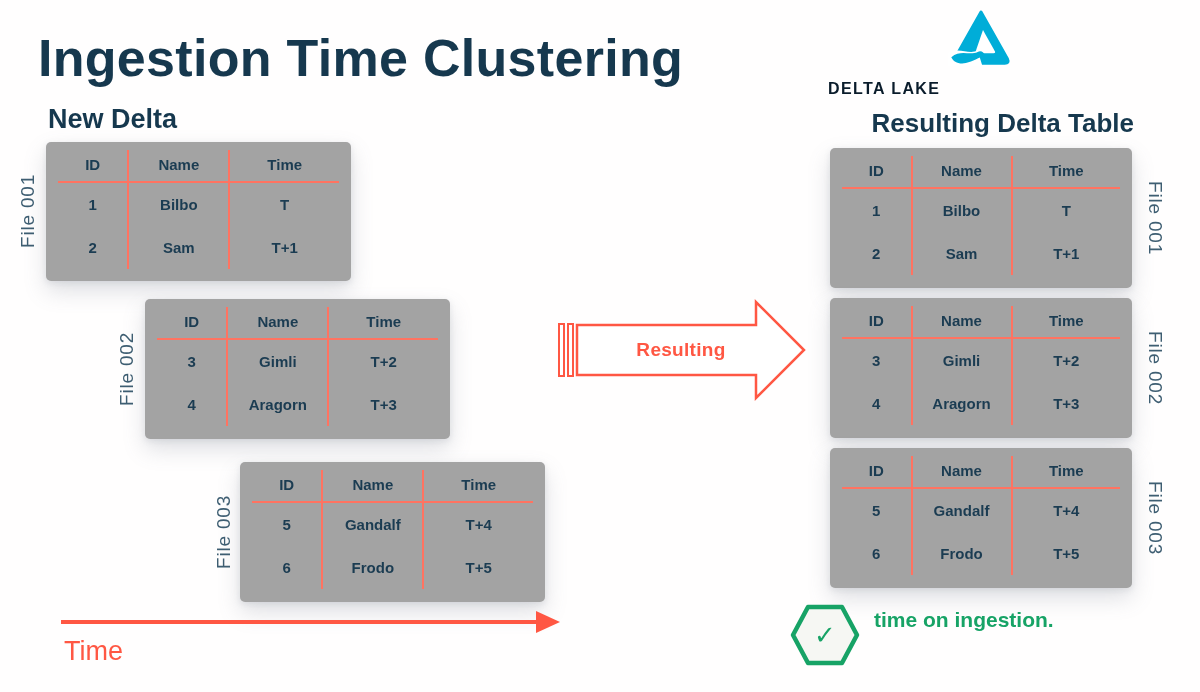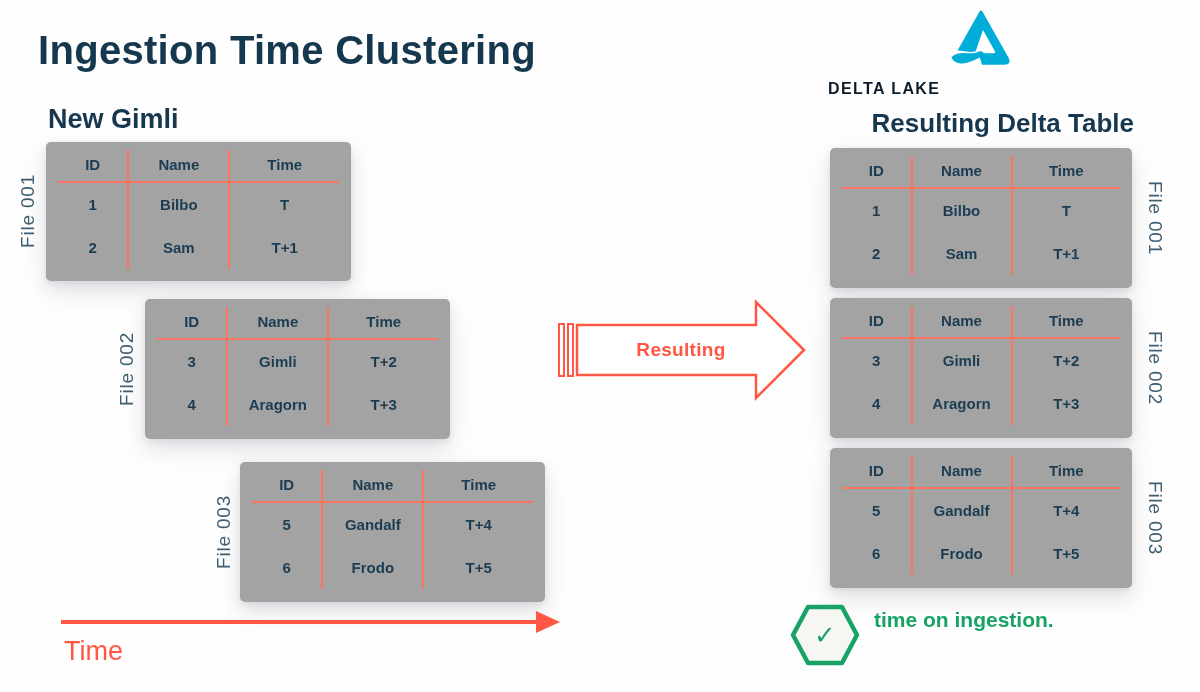--- a/index.html
+++ b/index.html
@@ -1,19 +1,19 @@
 <!DOCTYPE html>
 <html><head>
 <meta charset="utf-8">
 <style>
   html,body{margin:0;padding:0;background:#ffffff;}
   .stage{position:relative;width:1200px;height:692px;background:#fffefe;overflow:hidden;
          font-family:"Liberation Sans",sans-serif;}
 
-  .title{position:absolute;left:38px;top:28px;font-size:40px;font-weight:600;
+  .title{position:absolute;left:38px;top:28px;font-size:52px;font-weight:600;
          color:#16384E;letter-spacing:.3px;}
 
   .subhead{position:absolute;font-weight:700;color:#16384E;}
   .new-data{left:48px;top:104px;font-size:27px;}
   .result-head{left:828px;top:108px;width:306px;text-align:right;font-size:26px;}
 
   .brand-text{position:absolute;left:828px;top:80px;width:306px;text-align:left;
               font-size:16px;font-weight:800;letter-spacing:1.4px;color:#0A1C2B;}
 
   .card{position:absolute;background:#a3a3a3;border-radius:5px;box-sizing:border-box;
@@ -42,21 +42,21 @@
 
   svg{position:absolute;display:block;}
 </style>
 </head>
 <body>
 
 <div class="stage">
 
   <div class="title">Ingestion Time Clustering</div>
 
-  <div class="subhead new-data">New Gimli</div>
+  <div class="subhead new-data">New Delta</div>
 
   <div class="vlabel flip" style="left:15px;top:142px;height:139px;">File 001</div>
   <div class="card" style="left:46px;top:142px;width:305px;height:139px;">
     <table>
       <colgroup>
           <col class="c-id">
           <col class="c-name">
           <col class="c-time">
         </colgroup>
       <thead>

